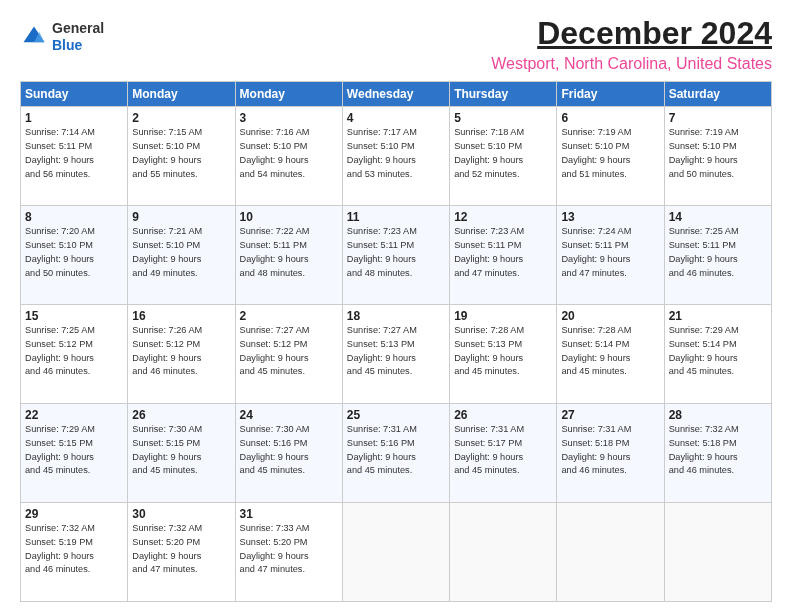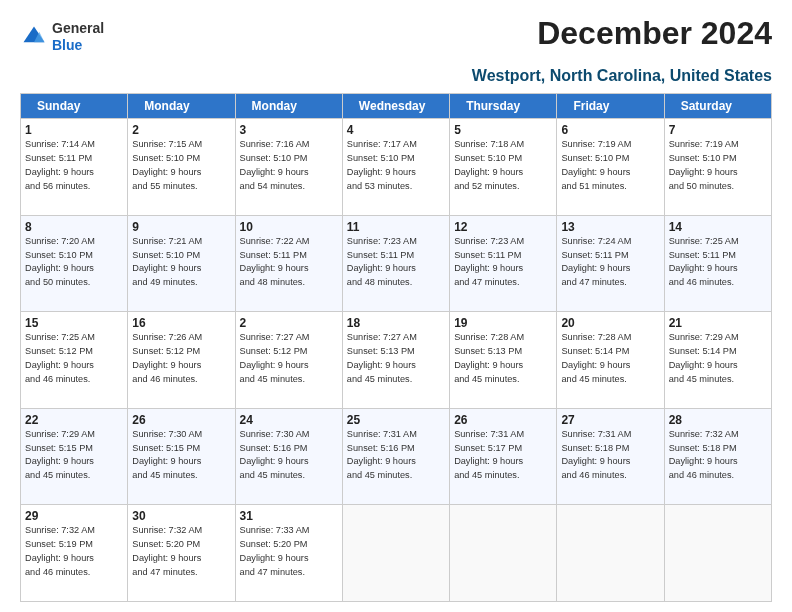--- a/index.html
+++ b/index.html
@@ -40,39 +40,40 @@
       height: 28px;
     }
     .title-block {
       text-align: right;
     }
     .title-block h1 {
       font-size: 32px;
       font-weight: bold;
       color: #222;
       line-height: 1.1;
+      text-decoration: underline;
     }
     .title-block h2 {
       font-size: 16px;
-      font-weight: bold;
-      color: #0c4a6e;
-      margin-top: 16px;
+      font-weight: normal;
+      color: #ec4899;
+      margin-top: 4px;
     }
     .calendar {
       flex: 1;
       border-collapse: collapse;
       width: 100%;
       table-layout: fixed;
     }
     .calendar thead tr th {
       background-color: #2e75c9;
       color: #fff;
       font-size: 12px;
       font-weight: bold;
-      padding: 5px 16px;
+      padding: 5px 4px;
       border: 1px solid #ccc;
       text-align: left;
     }
     .calendar tbody tr td {
       border: 1px solid #ccc;
       vertical-align: top;
       padding: 4px 4px 3px 4px;
       font-size: 9.5px;
       color: #333;
       background: #fff;

